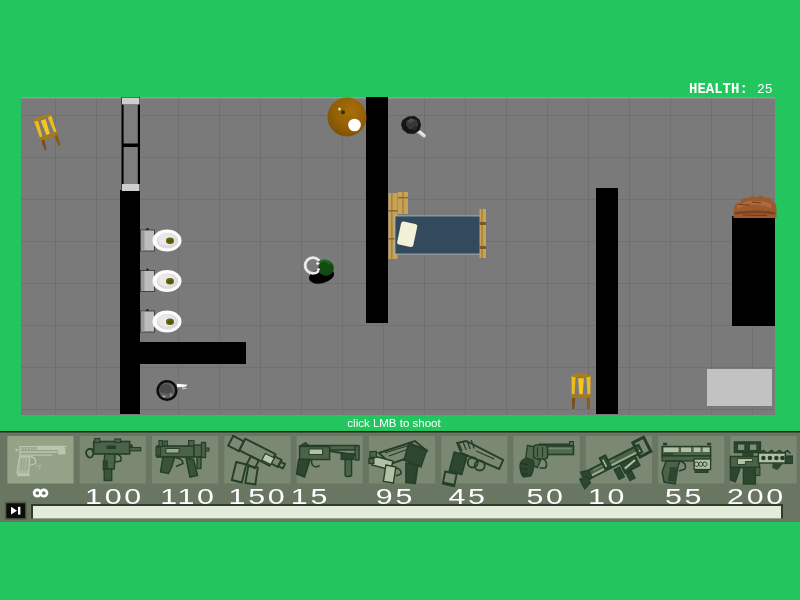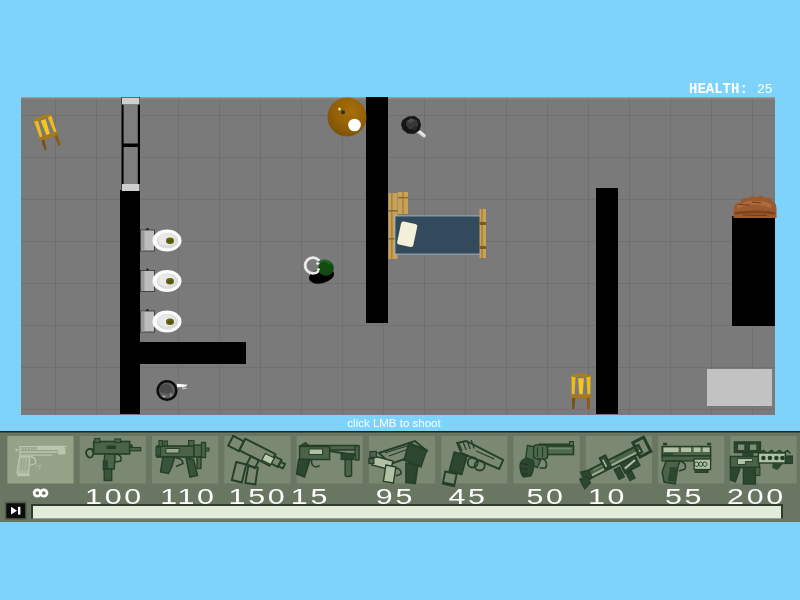--- a/index.html
+++ b/index.html
@@ -1,16 +1,16 @@
 <!DOCTYPE html>
 <html><head>
 <meta charset="utf-8">
 <style>
 html,body{margin:0;padding:0;background:#000;}
-#stage{position:relative;width:800px;height:600px;background:#7dd3fc;overflow:hidden;}
+#stage{position:relative;width:800px;height:600px;background:#22c55e;overflow:hidden;}
 svg{position:absolute;left:0;top:0;}
 text{font-family:"Liberation Sans",sans-serif;}
 </style>
 </head>
 <body>
 
 <div id="stage">
 <svg width="800" height="600" viewBox="0 0 800 600">
 <defs>
 <pattern id="grid" patternUnits="userSpaceOnUse" x="14" y="115" width="41" height="42">

